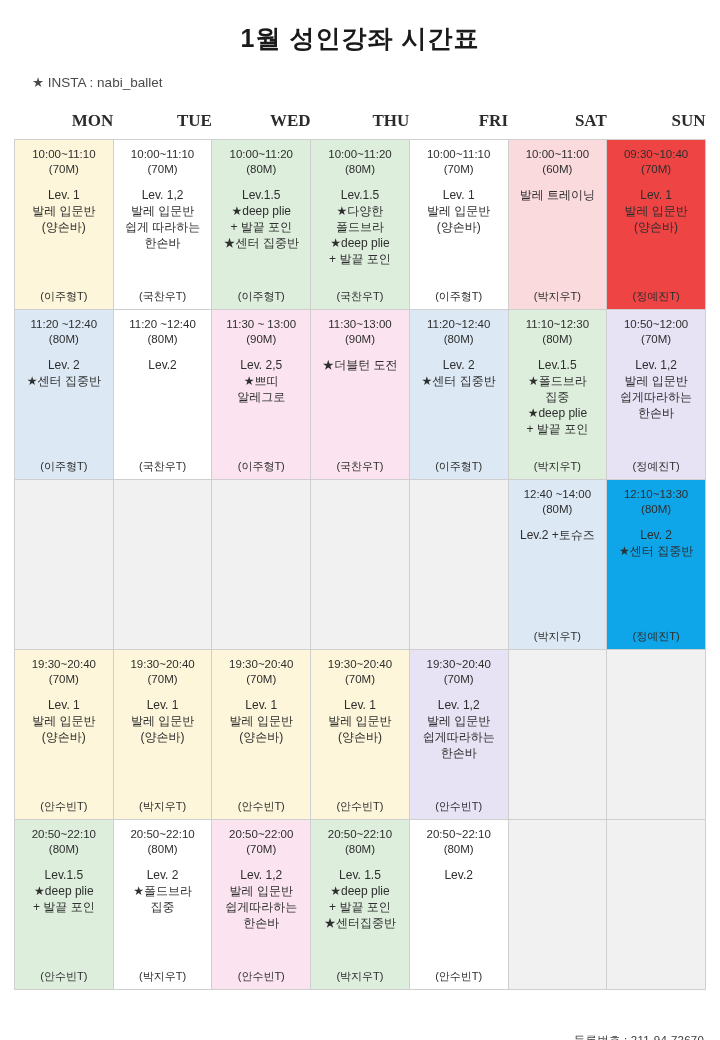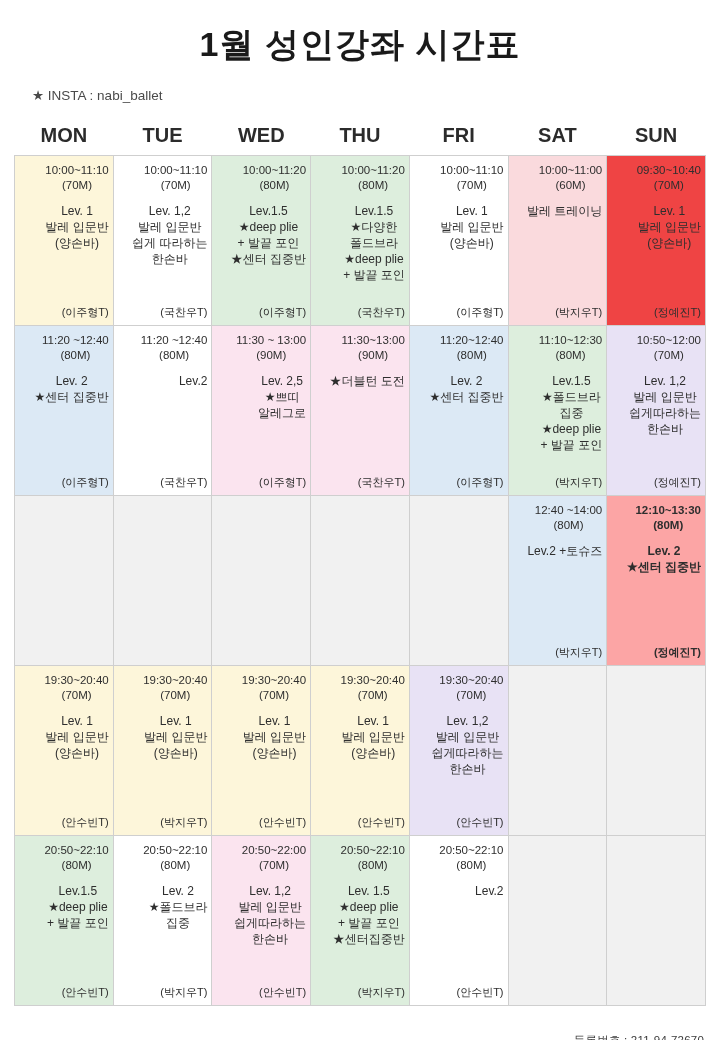--- a/index.html
+++ b/index.html
@@ -17,21 +17,21 @@
   }
   .page {
     width: 720px;
     height: 1040px;
     box-sizing: border-box;
     padding: 0 14px;
     position: relative;
   }
   .title {
     text-align: center;
-    font-size: 34px;
+    font-size: 25px;
     font-weight: bold;
     letter-spacing: 1px;
     color: #1a1a1a;
     margin: 22px 0 18px 0;
   }
   .contact {
     margin-left: 18px;
     font-size: 13.5px;
     color: #4a4a4a;
     line-height: 20px;
@@ -39,46 +39,47 @@
   .contact div {
     margin-bottom: 2px;
   }
   table.schedule {
     width: 692px;
     border-collapse: collapse;
     table-layout: fixed;
     margin-top: 12px;
   }
   table.schedule th {
-    font-size: 20px;
+    font-size: 17px;
     font-weight: bold;
     color: #2b2b2b;
     padding: 6px 0 8px 0;
     border: none;
-    text-align: center;
+    text-align: right;
+    font-family: Liberation Serif, serif;
   }
   table.schedule td {
     border: 1px solid #cfcfcf;
     vertical-align: top;
     height: 158px;
     padding: 7px 4px 4px 4px;
     text-align: center;
     font-size: 11.5px;
     line-height: 15px;
     color: #2e2e2e;
     position: relative;
   }
   td.empty {
     height: 155px;
   }
   .cell-inner {
     height: 100%;
     display: flex;
     flex-direction: column;
-    align-items: flex-end;
+    align-items: center;
   }
   .c-time {
     font-size: 11.5px;
     line-height: 15px;
     white-space: pre-line;
   }
   .c-body {
     margin-top: 10px;
     font-size: 12px;
     line-height: 16px;
@@ -309,21 +310,21 @@
             </div>
           </td>
         <td style="background: rgb(220, 233, 245);">
             <div class="cell-inner">
               <div class="c-time">12:40 ~14:00
 (80M)</div>
               <div class="c-body">Lev.2 +토슈즈</div>
               <div class="c-teacher">(박지우T)</div>
             </div>
           </td>
-        <td style="background: #fca5a5; font-weight: bold;">
+        <td style="background: #0ea5e9;">
             <div class="cell-inner">
               <div class="c-time">12:10~13:30
 (80M)</div>
               <div class="c-body">Lev. 2
 ★센터 집중반</div>
               <div class="c-teacher">(정예진T)</div>
             </div>
           </td>
       </tr>
 

